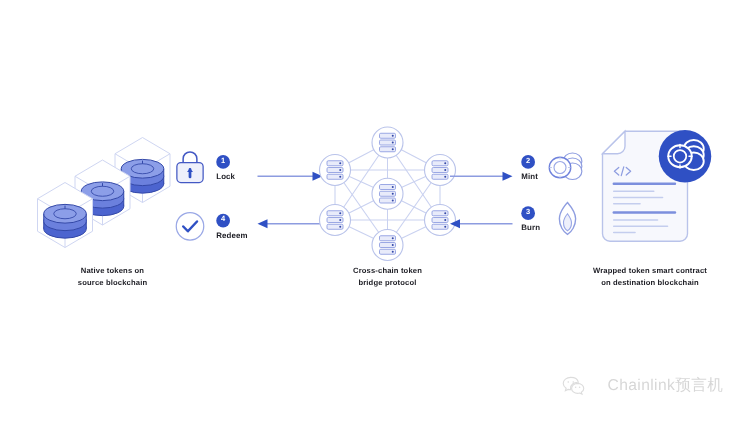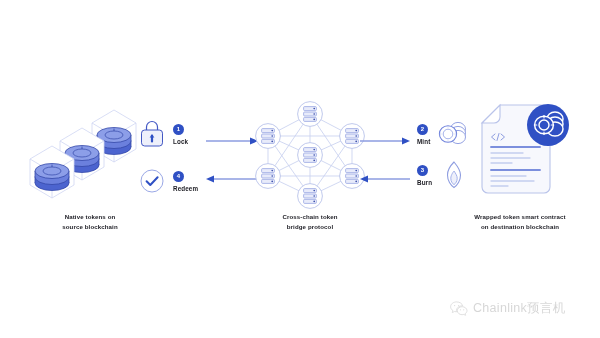--- a/index.html
+++ b/index.html
@@ -39,21 +39,21 @@
   }
   .step-label{
     font-size:6.3px;font-weight:700;color:#1b1b22;
     margin-top:3px;letter-spacing:.1px;white-space:nowrap;
   }
   .step-text{display:flex;flex-direction:column;align-items:flex-start;}
 
   
   .watermark{
     position:absolute;
-    display:flex;align-items:flex-end;gap:5px;
+    display:flex;align-items:flex-end;gap:18px;
     opacity:.30;
   }
   .wm-text{
     font-size:12.5px;color:#7a7a7a;letter-spacing:.3px;
     font-family:"Liberation Sans", sans-serif;
   }
   svg{display:block;overflow:visible;}
 </style>
 </head>
 <body>

